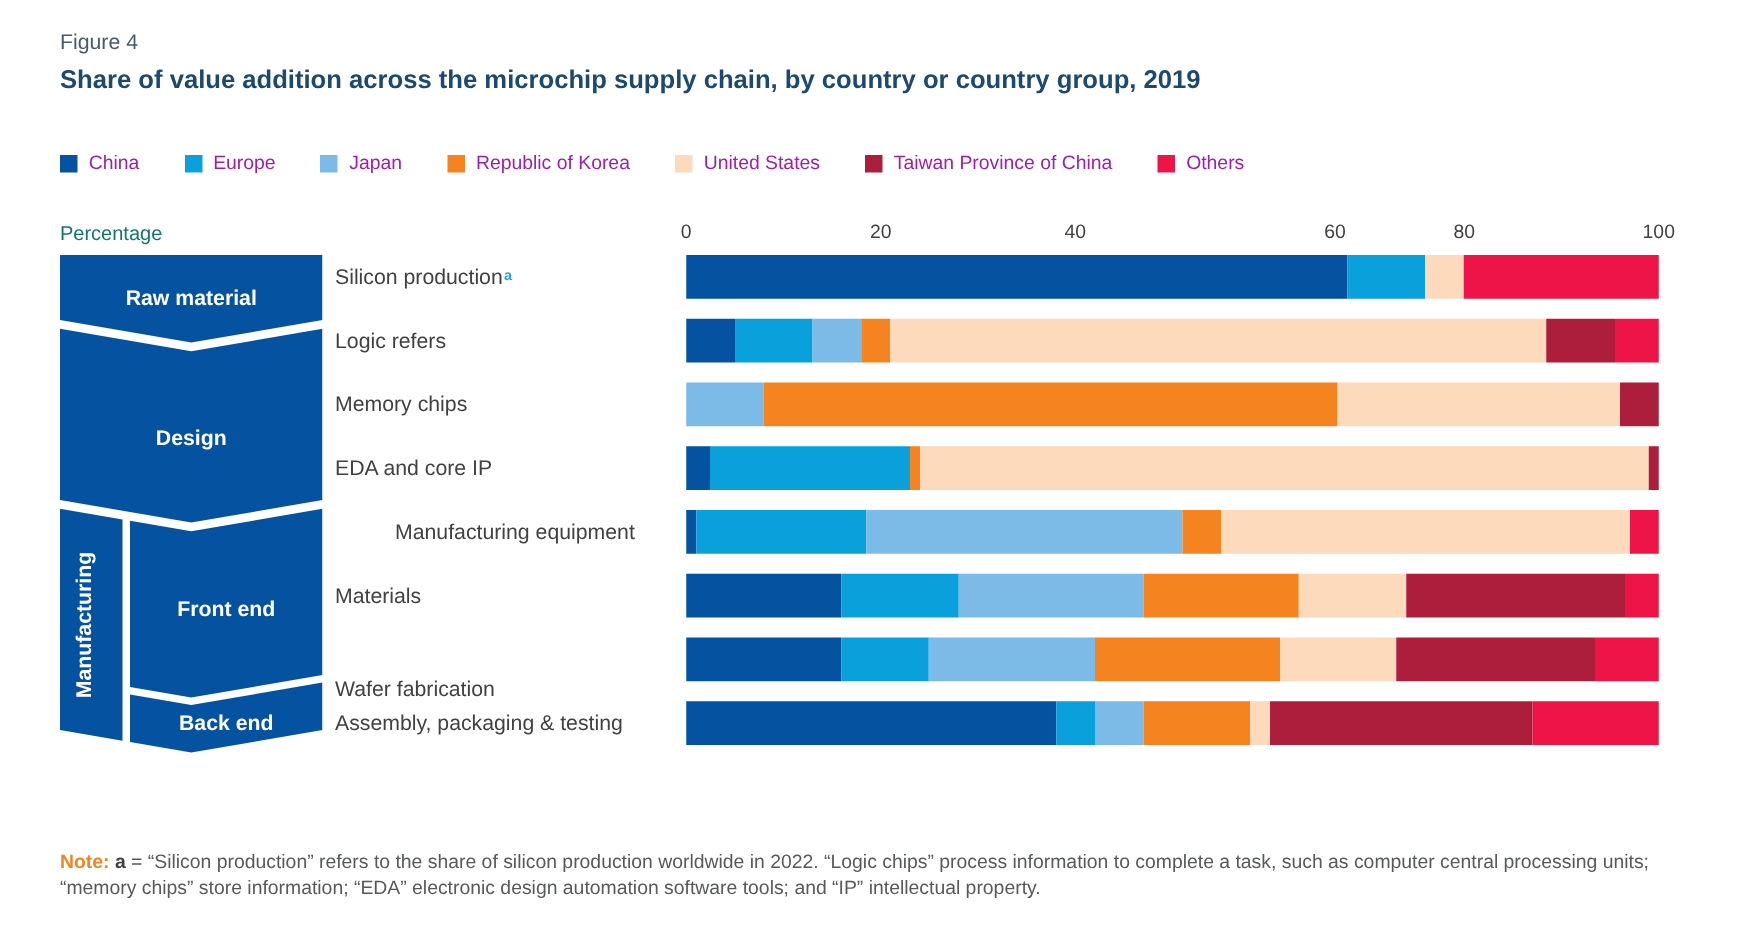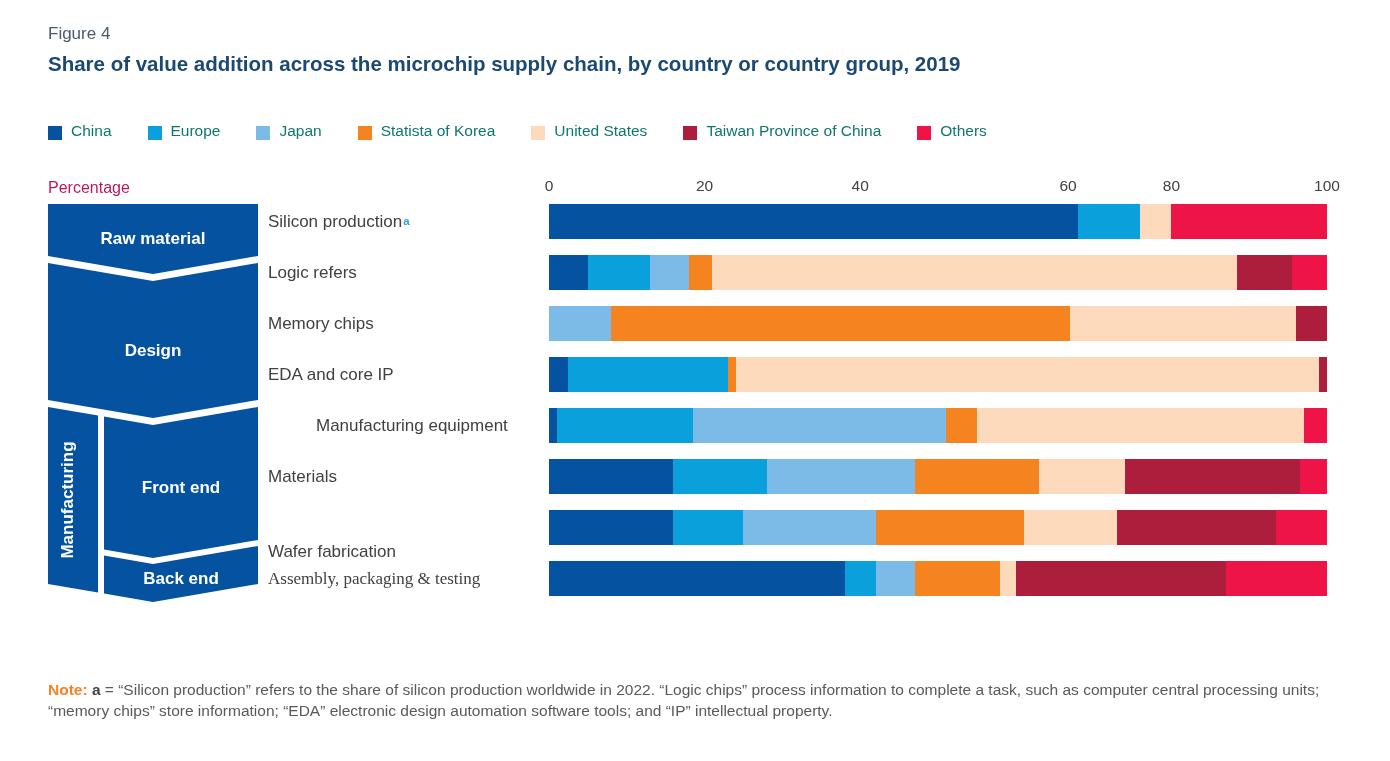--- a/index.html
+++ b/index.html
@@ -1,23 +1,23 @@
 <!DOCTYPE html>
 <html><head>
 <meta charset="utf-8">
 <style>
   html,body{margin:0;padding:0;background:#ffffff;}
   .page{position:relative;width:1390px;height:761px;background:#ffffff;overflow:hidden;
         font-family:"Liberation Sans",sans-serif;}
   .figure-label{position:absolute;left:48px;top:24px;font-size:17px;color:#4A5A6B;}
   .title{position:absolute;left:48px;top:52px;font-size:20.5px;font-weight:bold;color:#1B4971;text-align:right;}
   .legend{position:absolute;left:48px;top:122px;display:flex;gap:36px;align-items:center;}
-  .legend-item{display:flex;align-items:flex-end;gap:9px;font-size:15.5px;color:#0f766e;white-space:nowrap;}
+  .legend-item{display:flex;align-items:center;gap:9px;font-size:15.5px;color:#a21caf;white-space:nowrap;}
   .swatch{width:14px;height:14px;flex:0 0 14px;}
-  .pct-label{position:absolute;left:48px;top:179px;font-size:16px;color:#be185d;}
+  .pct-label{position:absolute;left:48px;top:179px;font-size:16px;color:#0f766e;}
   .tick{position:absolute;top:177px;transform:translateX(-50%);font-size:15.5px;color:#414042;}
   .row-label{position:absolute;left:268px;height:35px;display:flex;align-items:center;
              font-size:17px;color:#414042;white-space:nowrap;}
   .row-label sup{color:#2FA3DC;font-size:11.5px;font-weight:bold;margin-left:1px;line-height:1;}
   .bar{position:absolute;left:549px;width:778px;height:35px;display:flex;}
   .seg{height:100%;}
   .stage-svg{position:absolute;left:48px;top:204px;}
   .stage-text{fill:#ffffff;font-weight:bold;font-size:17px;text-anchor:middle;}
   .source{position:absolute;left:48px;top:631px;font-size:15.5px;color:#58595B;}
   .note{position:absolute;left:48px;top:663px;width:1292px;font-size:15.5px;line-height:21px;color:#58595B;}
@@ -41,21 +41,21 @@
       <div class="legend-item">
         <span class="swatch" style="background: rgb(9, 160, 220);"></span>
         <span>Europe</span>
       </div>
       <div class="legend-item">
         <span class="swatch" style="background: rgb(124, 186, 232);"></span>
         <span>Japan</span>
       </div>
       <div class="legend-item">
         <span class="swatch" style="background: rgb(245, 131, 31);"></span>
-        <span>Statista of Korea</span>
+        <span>Republic of Korea</span>
       </div>
       <div class="legend-item">
         <span class="swatch" style="background: rgb(252, 218, 187);"></span>
         <span>United States</span>
       </div>
       <div class="legend-item">
         <span class="swatch" style="background: rgb(172, 30, 59);"></span>
         <span>Taiwan Province of China</span>
       </div>
       <div class="legend-item">
@@ -143,21 +143,21 @@
       <div class="row-label" style="top: 534px;">Wafer fabrication</div>
       <div class="bar" style="top: 510px; height: 35px;">
         <div class="seg" title="China: 16%" style="width: 16%; background: rgb(5, 82, 160);"></div>
         <div class="seg" title="Europe: 9%" style="width: 9%; background: rgb(9, 160, 220);"></div>
         <div class="seg" title="Japan: 17%" style="width: 17%; background: rgb(124, 186, 232);"></div>
         <div class="seg" title="Republic of Korea: 19%" style="width: 19%; background: rgb(245, 131, 31);"></div>
         <div class="seg" title="United States: 12%" style="width: 12%; background: rgb(252, 218, 187);"></div>
         <div class="seg" title="Taiwan Province of China: 20.5%" style="width: 20.5%; background: rgb(172, 30, 59);"></div>
         <div class="seg" title="Others: 6.5%" style="width: 6.5%; background: rgb(238, 20, 72);"></div>
       </div>
-      <div class="row-label" style="top: 561px; font-family: Liberation Serif, serif;">Assembly, packaging &amp; testing</div>
+      <div class="row-label" style="top: 561px;">Assembly, packaging &amp; testing</div>
       <div class="bar" style="top: 561px; height: 35px;">
         <div class="seg" title="China: 38%" style="width: 38%; background: rgb(5, 82, 160);"></div>
         <div class="seg" title="Europe: 4%" style="width: 4%; background: rgb(9, 160, 220);"></div>
         <div class="seg" title="Japan: 5%" style="width: 5%; background: rgb(124, 186, 232);"></div>
         <div class="seg" title="Republic of Korea: 11%" style="width: 11%; background: rgb(245, 131, 31);"></div>
         <div class="seg" title="United States: 2%" style="width: 2%; background: rgb(252, 218, 187);"></div>
         <div class="seg" title="Taiwan Province of China: 27%" style="width: 27%; background: rgb(172, 30, 59);"></div>
         <div class="seg" title="Others: 13%" style="width: 13%; background: rgb(238, 20, 72);"></div>
       </div>
     </div>

